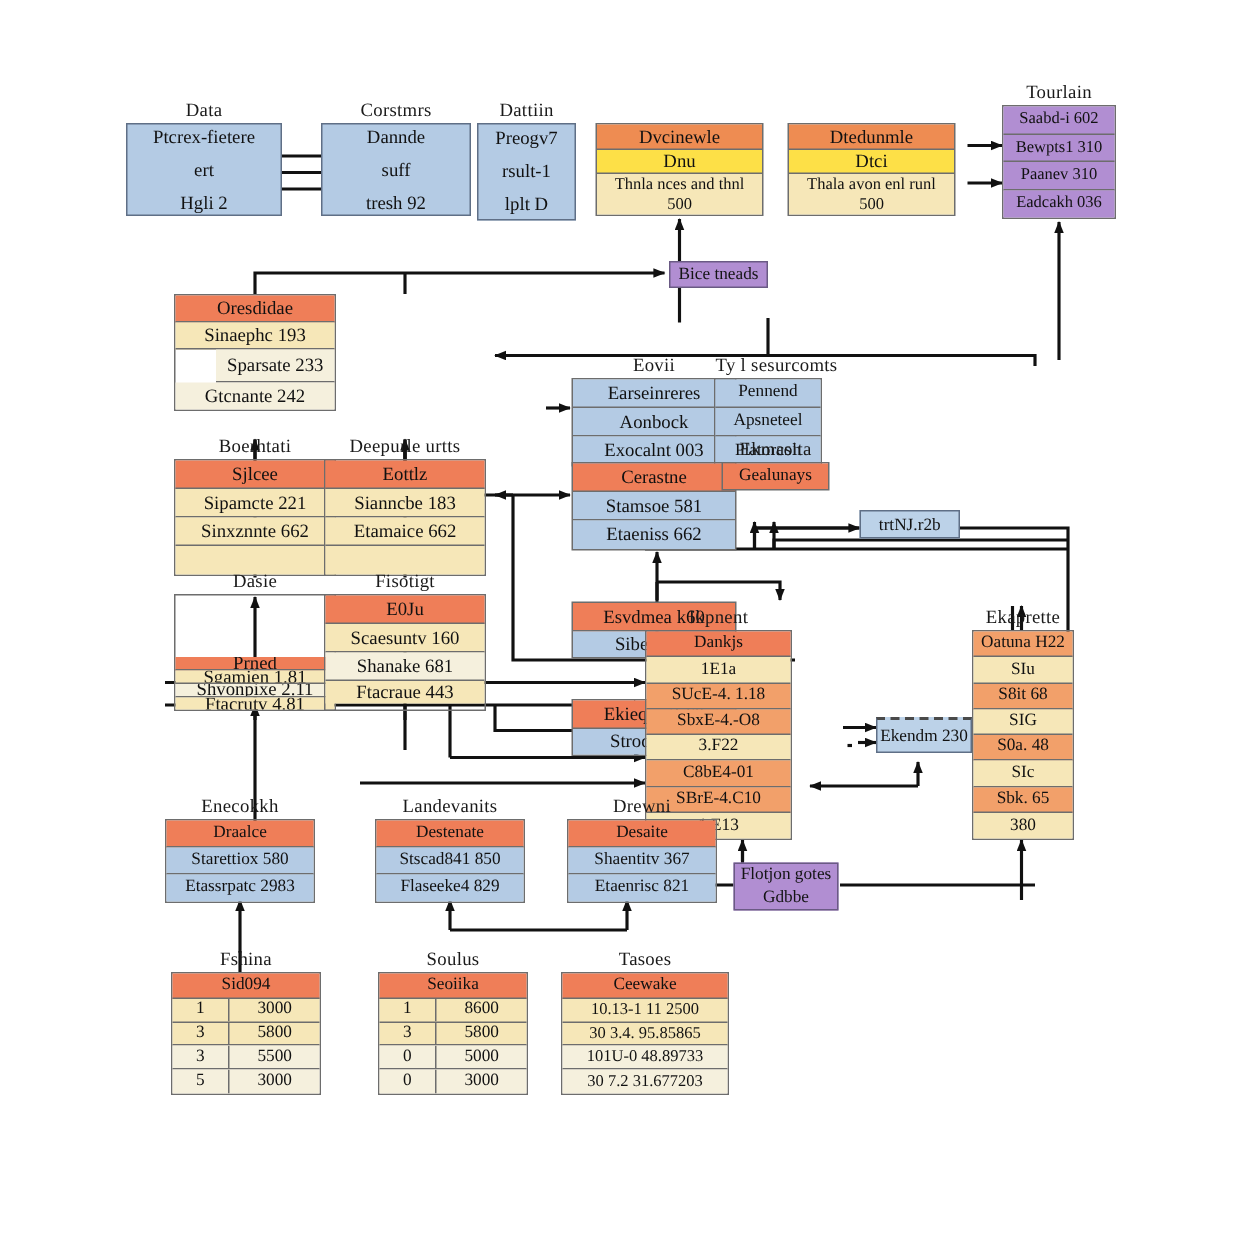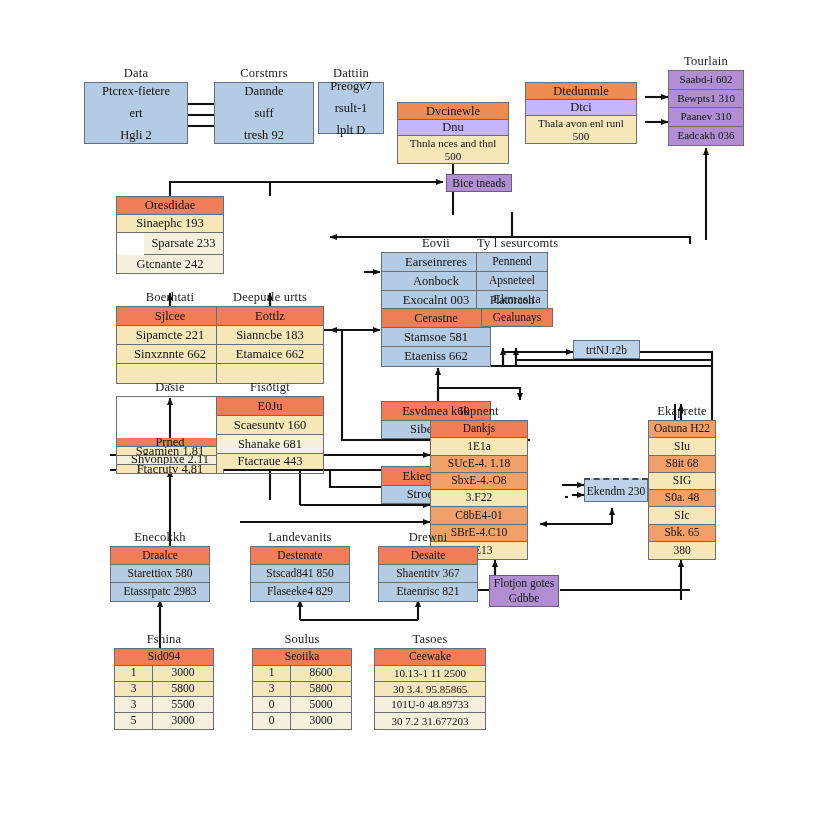--- a/index.html
+++ b/index.html
@@ -26,21 +26,21 @@
     box-sizing:border-box;
     border-bottom:1px solid #6d6d6d;
     font-size:12.5px;line-height:1;
     display:flex;align-items:center;justify-content:center;
     color:#111;white-space:nowrap;overflow:hidden;
   }
   .row:last-child{border-bottom:none;}
 
   .c-blue{background:#b4cbe4;}
   .c-orange{background:#ee8c52;}
-  .c-orange2{background:#c4b5fd;}
+  .c-orange2{background:#fde047;}
   .c-orangeL{background:#f2a06a;}
   .c-salmon{background:#ef7e58;}
   .c-red{background:#ea6b4b;}
   .c-cream{background:#f6e7b8;}
   .c-ivory{background:#f5f0dd;}
   .c-purple{background:#b18ed2;}
 
   .plain{
     border:1px solid #5f6f86;background:#b4cbe4;
     display:flex;flex-direction:column;align-items:center;
@@ -188,28 +188,28 @@
     <span>Hgli 2</span>
   </div>
 
   <div class="node plain" style="left:214px;top:82px;width:100px;height:62px;">
     <div class="cap">Corstmrs</div>
     <span>Dannde</span>
     <span>suff</span>
     <span>tresh 92</span>
   </div>
 
-  <div class="node plain" style="left:318px;top:82px;width:66px;height:52px;">
+  <div class="node plain" style="left:318px;top:82px;width:66px;height:65px;">
     <div class="cap">Dattiin</div>
     <span>Preogv7</span>
     <span>rsult-1</span>
     <span>lplt D</span>
   </div>
 
-  <div class="node tbl" style="left:397px;top:82px;width:112px;height:62px;margin-top:20px;">
+  <div class="node tbl" style="left:397px;top:82px;width:112px;height:62px;">
     <div class="row c-orange" style="height:17px;">Dvcinewle</div>
     <div class="row c-orange2" style="height:16px;">Dnu</div>
     <div class="row c-cream" style="height:27px;font-size:11px;padding:12px 3px;text-align:center;white-space:normal;line-height:1.15;">Thnla nces and thnl 500</div>
   </div>
 
   <div class="node tbl" style="left:525px;top:82px;width:112px;height:62px;">
     <div class="row c-orange" style="height:17px;">Dtedunmle</div>
     <div class="row c-orange2" style="height:16px;">Dtci</div>
     <div class="row c-cream" style="height:27px;font-size:11px;padding:0 3px;text-align:center;white-space:normal;line-height:1.15;">Thala avon enl runl 500</div>
   </div>

